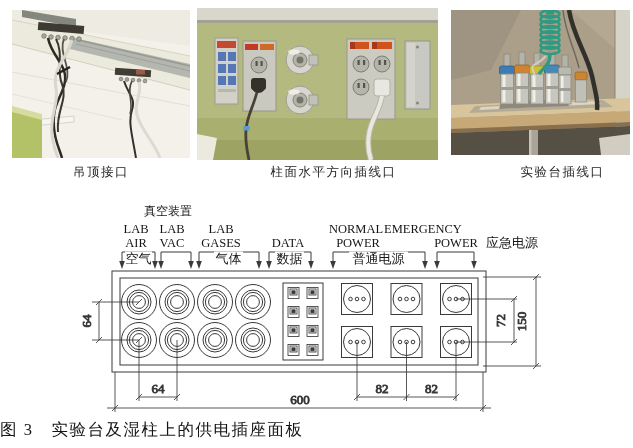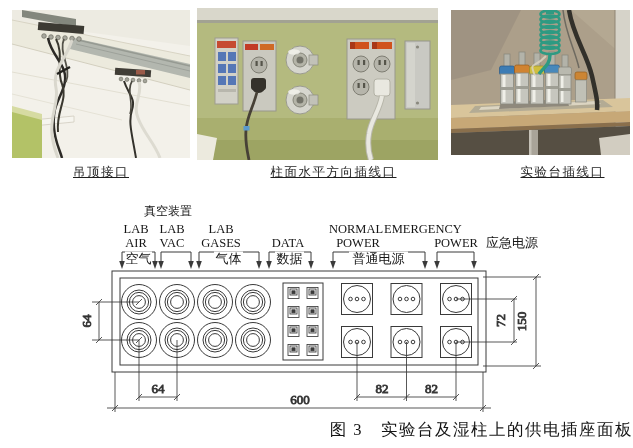--- a/index.html
+++ b/index.html
@@ -4,32 +4,32 @@
 <style>
   html,body{margin:0;padding:0;}
   body{
     width:633px;height:448px;position:relative;background:#ffffff;
     font-family:"Liberation Serif", serif;color:#1b1b1b;overflow:hidden;
   }
   .photo{position:absolute;overflow:hidden;background:#ddd;}
   .photo svg{display:block;width:100%;height:100%;}
   .photo-caption{
     position:absolute;top:164px;text-align:center;
-    font-size:12.5px;color:#1f1f1f;letter-spacing:1.5px;text-decoration:underline;
+    font-size:12.5px;color:#1f1f1f;letter-spacing:1.5px;
   }
   #diagram{position:absolute;left:0;top:195px;width:633px;height:225px;}
   #diagram .ln{stroke:#3a3a3a;stroke-width:1;fill:none;}
   #diagram .thin{stroke-width:0.85;}
   #diagram text{font-family:"Liberation Serif", serif;fill:#151515;}
   .t-en{font-size:12.5px;text-anchor:middle;}
   .t-cn{font-size:13px;text-anchor:middle;}
   .t-cn-sm{font-size:12px;text-anchor:middle;}
   .t-dim{font-size:13px;text-anchor:middle;}
   .fig-caption{
-    position:absolute;top:419px;left:0;width:633px;text-align:right;
+    position:absolute;top:419px;left:0;width:633px;text-align:left;
     font-size:16.5px;color:#151515;letter-spacing:1.5px;
   }
 </style>
 </head>
 <body>
 
 <div class="photo" style="left:12px;top:10px;width:178px;height:148px">
   <svg viewBox="0 0 178 148">
     <rect width="178" height="148" fill="#f3f1ea"></rect>
     <polygon points="0,0 178,0 178,36 0,12" fill="#edebe2"></polygon>

